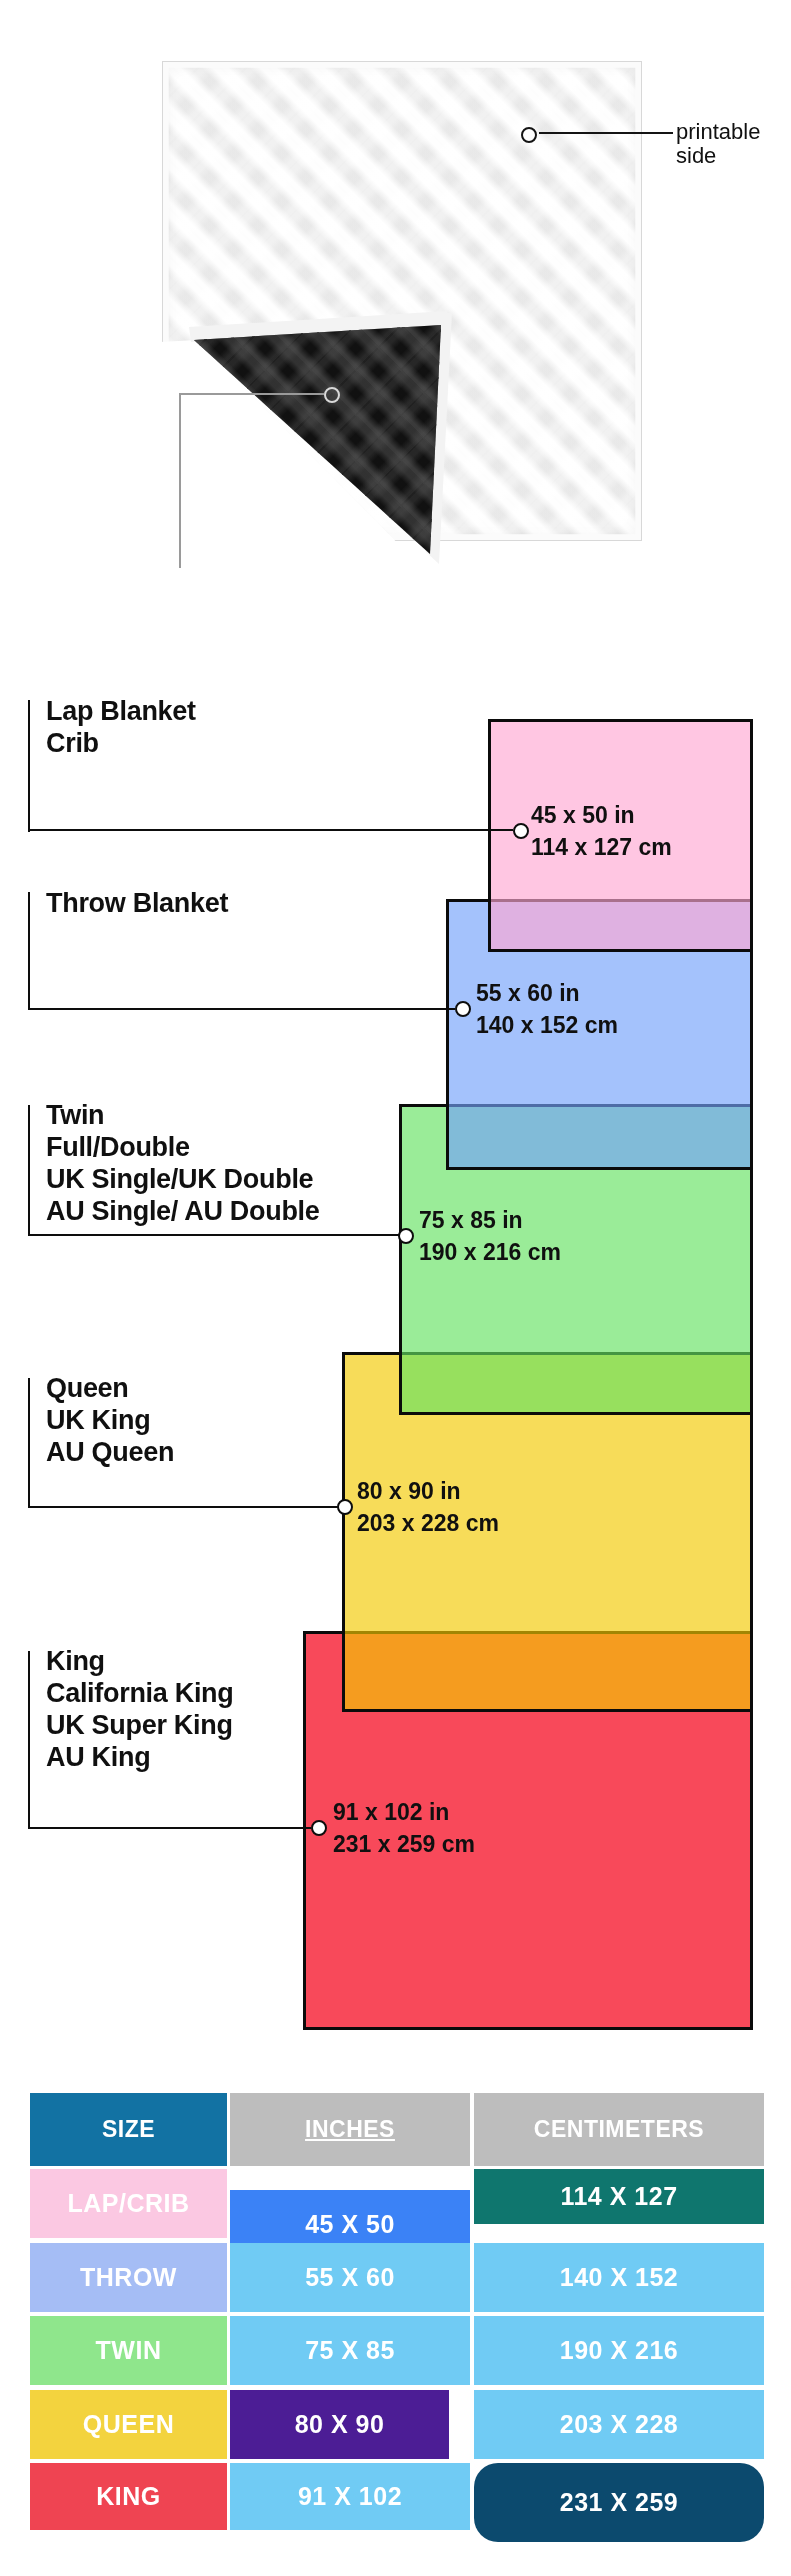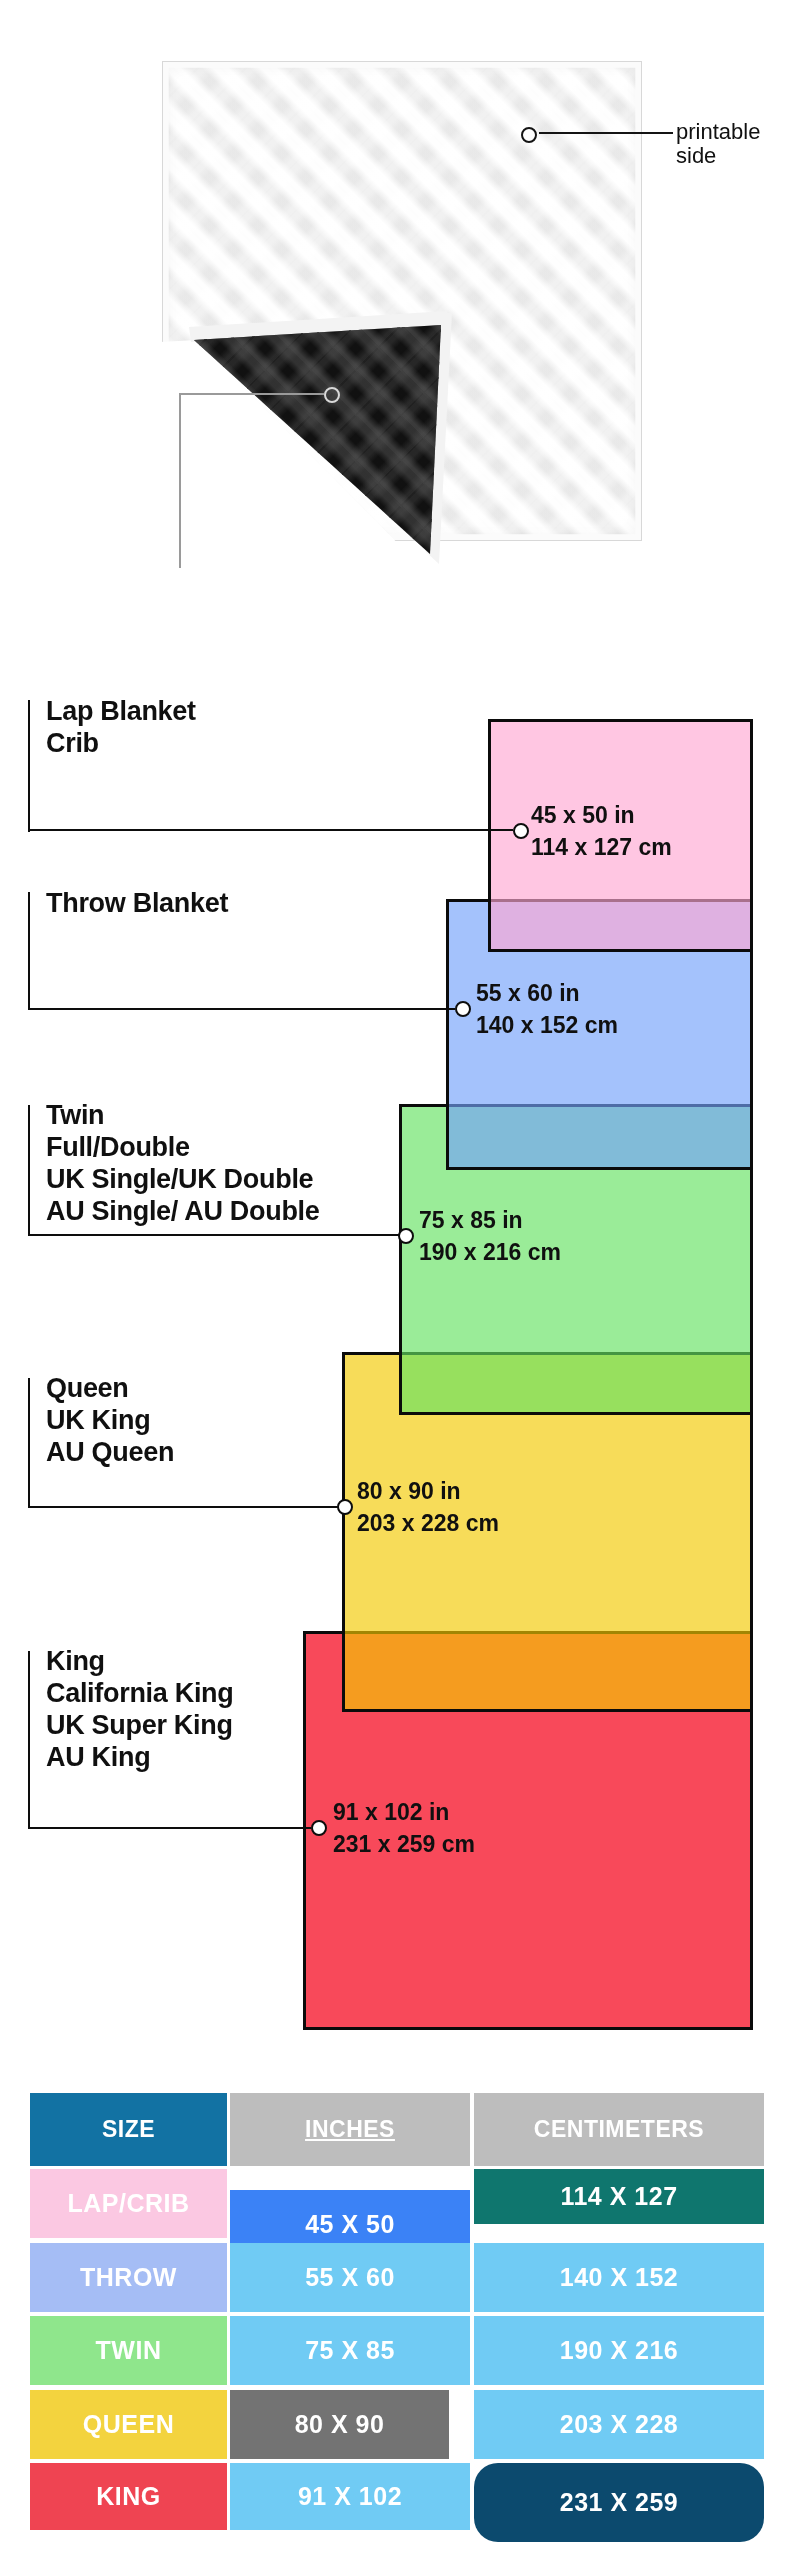--- a/index.html
+++ b/index.html
@@ -137,20 +137,20 @@
       <div class="abs tcell dat" style="left: 30px; top: 2169px; width: 197px; height: 69px; background: rgb(251, 200, 226); color: rgb(255, 255, 255);">LAP/CRIB</div>
       <div class="abs tcell dat" style="left: 230px; top: 2169px; width: 240px; height: 69px; background: #3b82f6; color: rgb(255, 255, 255); margin-top: 21px;">45 X 50</div>
       <div class="abs tcell dat" style="left: 474px; top: 2169px; width: 290px; height: 55px; background: #0f766e; color: rgb(255, 255, 255);">114 X 127</div>
       <div class="abs tcell dat" style="left: 30px; top: 2243px; width: 197px; height: 69px; background: rgb(165, 189, 245); color: rgb(255, 255, 255);">THROW</div>
       <div class="abs tcell dat" style="left: 230px; top: 2243px; width: 240px; height: 69px; background: rgb(112, 203, 244); color: rgb(255, 255, 255); text-align: center;">55 X 60</div>
       <div class="abs tcell dat" style="left: 474px; top: 2243px; width: 290px; height: 69px; background: rgb(112, 203, 244); color: rgb(255, 255, 255);">140 X 152</div>
       <div class="abs tcell dat" style="left: 30px; top: 2316px; width: 197px; height: 69px; background: rgb(143, 230, 140); color: rgb(255, 255, 255);">TWIN</div>
       <div class="abs tcell dat" style="left: 230px; top: 2316px; width: 240px; height: 69px; background: rgb(112, 203, 244); color: rgb(255, 255, 255);">75 X 85</div>
       <div class="abs tcell dat" style="left: 474px; top: 2316px; width: 290px; height: 69px; background: rgb(112, 203, 244); color: rgb(255, 255, 255);">190 X 216</div>
       <div class="abs tcell dat" style="left: 30px; top: 2390px; width: 197px; height: 69px; background: rgb(243, 211, 62); color: rgb(255, 255, 255);">QUEEN</div>
-      <div class="abs tcell dat" style="left: 230px; top: 2390px; width: 219px; height: 69px; background: #737373; color: rgb(255, 255, 255);">80 X 90</div>
+      <div class="abs tcell dat" style="left: 230px; top: 2390px; width: 219px; height: 69px; background: #4c1d95; color: rgb(255, 255, 255);">80 X 90</div>
       <div class="abs tcell dat" style="left: 474px; top: 2390px; width: 290px; height: 69px; background: rgb(112, 203, 244); color: rgb(255, 255, 255);">203 X 228</div>
       <div class="abs tcell dat" style="left: 30px; top: 2463px; width: 197px; height: 67px; background: rgb(239, 68, 82); color: rgb(255, 255, 255);">KING</div>
       <div class="abs tcell dat" style="left: 230px; top: 2463px; width: 240px; height: 67px; background: rgb(112, 203, 244); color: rgb(255, 255, 255);">91 X 102</div>
       <div class="abs tcell dat" style="left: 474px; top: 2463px; width: 290px; height: 79px; background: #0c4a6e; color: rgb(255, 255, 255); border-radius: 24px;">231 X 259</div>
     </div>
 </div>
 
 
 </body></html>

